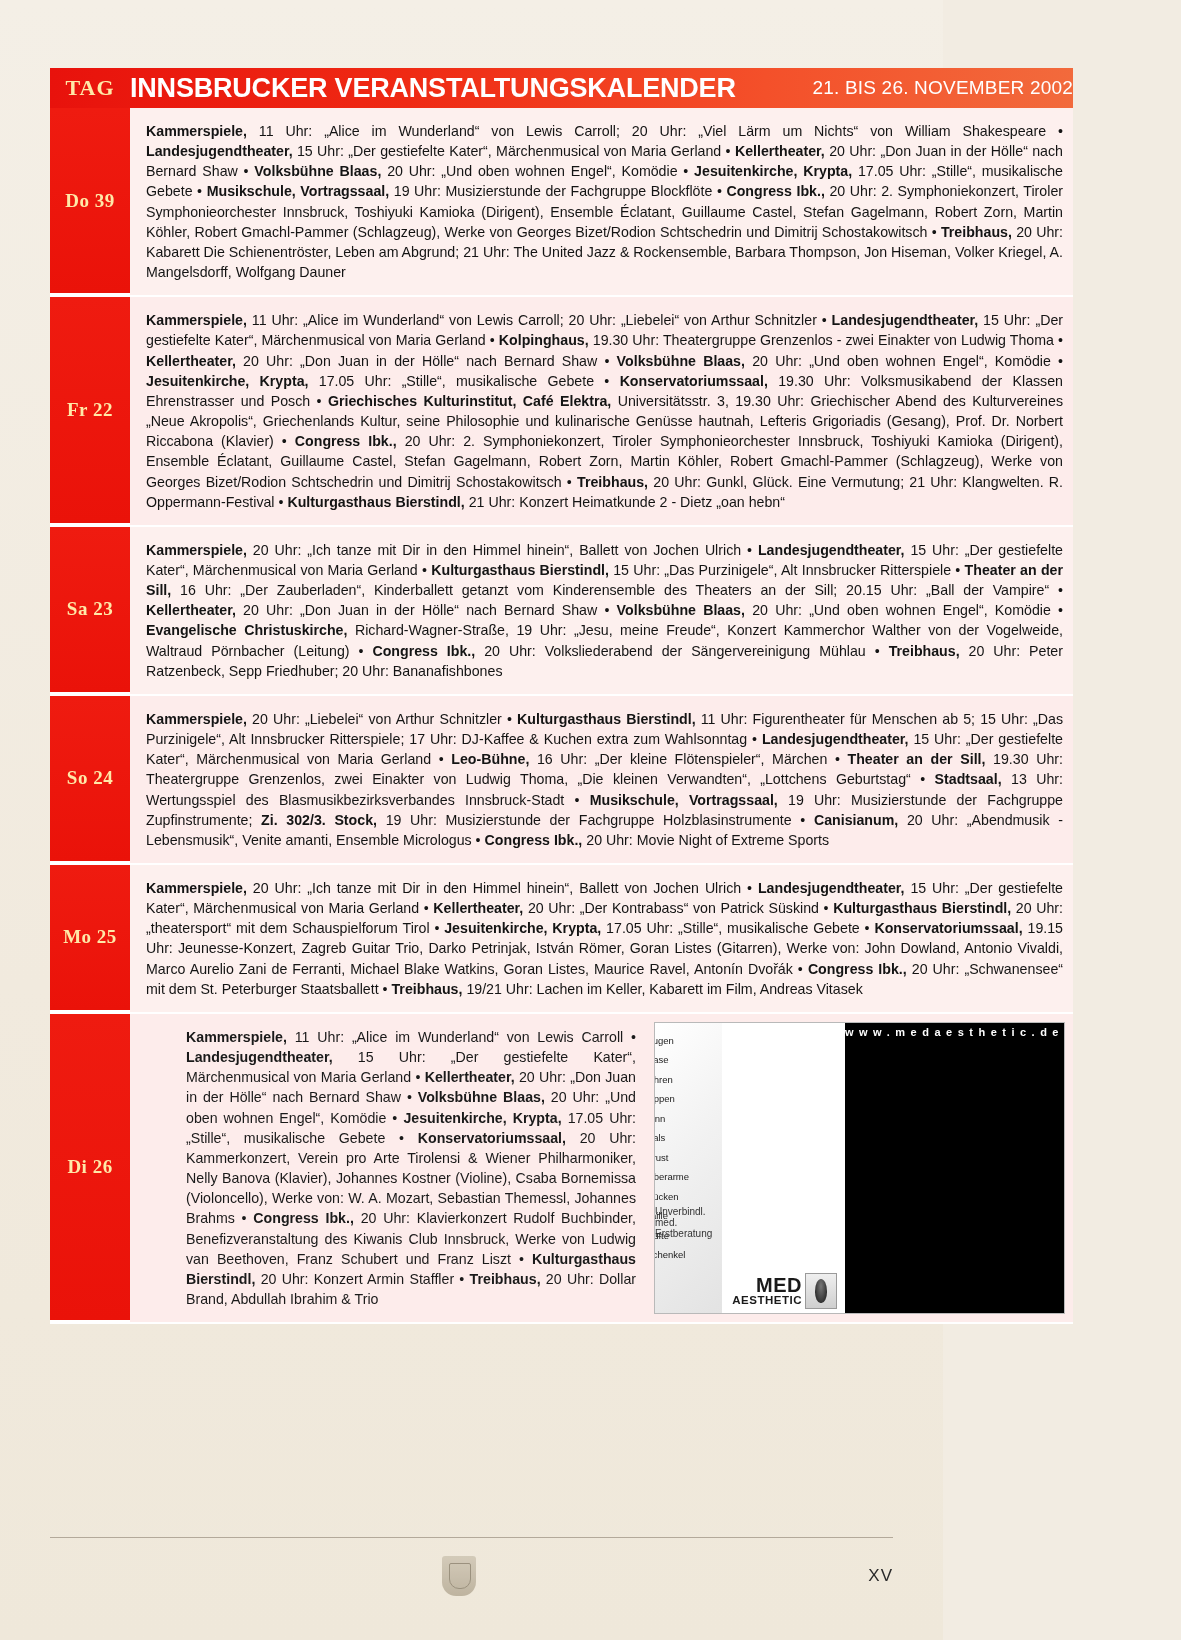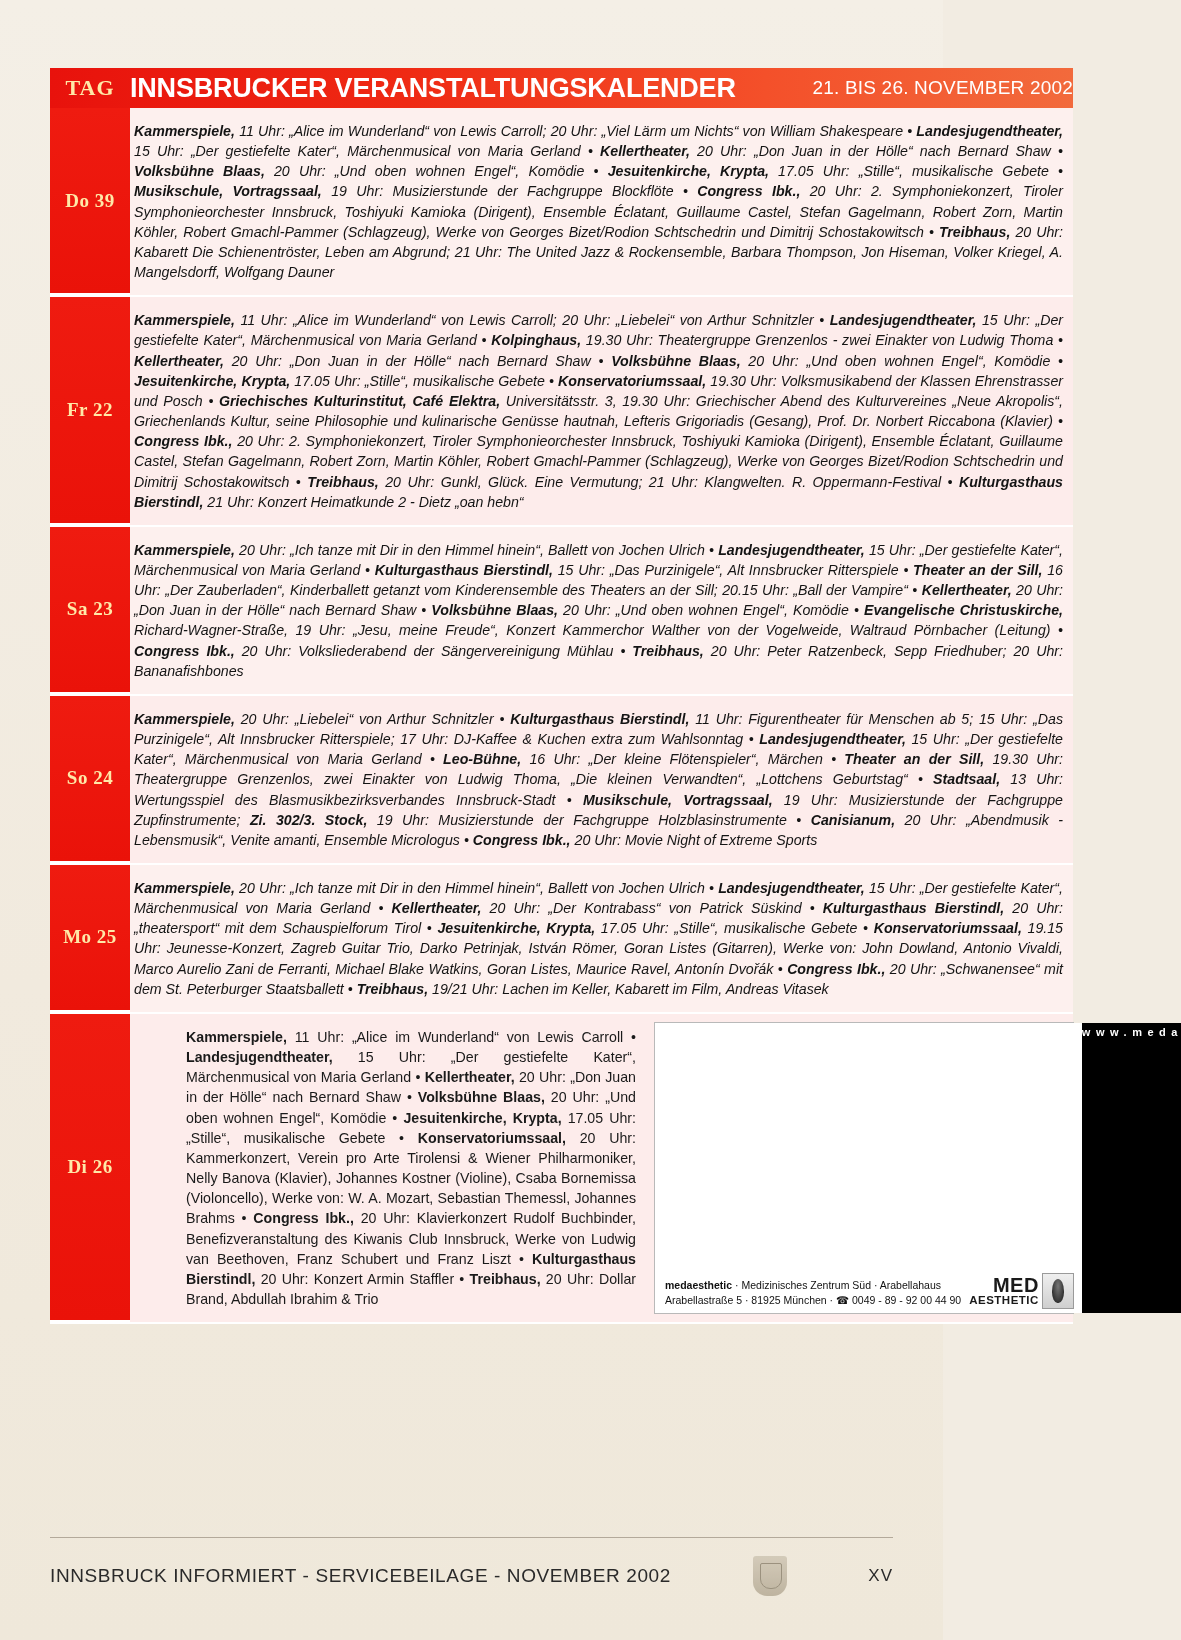--- a/index.html
+++ b/index.html
@@ -84,27 +84,26 @@
     top: 50%;
     transform: translateY(-50%);
     text-align: center;
     font-family: "Liberation Serif", serif;
     font-weight: bold;
     font-size: 19px;
     letter-spacing: 0.5px;
   }
   .row .content {
     flex: 1 1 auto;
-    padding: 13px 10px 13px 4px;
+    padding: 13px 10px 13px 16px;
     font-size: 14.2px;
     line-height: 1.42;
     text-align: justify;
     hyphens: auto;
     color: #141414;
-    font-style: italic;
   }
   .row .content b { font-weight: bold; }
 
   .splitrow { display: flex; align-items: stretch; margin-left: 40px; }
   .splitrow .textcol {
     flex: 0 0 450px;
     padding: 13px 14px 13px 16px;
     font-size: 14.2px;
     line-height: 1.42;
     text-align: justify;
@@ -379,39 +378,37 @@
                 <div>Oberarme</div>
                 <div>Rücken</div>
                 <div>Taille</div>
                 <div>Hüfte</div>
                 <div>Schenkel</div>
 
               </div>
               <div class="ad-note">Unverbindl. med. Erstberatung</div>
             </div>
             <div class="ad-footer">
-              <div class="info"><b>medaesthetic</b> · Medizinisches Zentrum Süd · Arabellahaus<br>Arabellastraße 5 · 81925 München · ☎ 0049 - 89 - 92 00 44 90</div>
               <div class="ad-logo">
                 <div class="txt">
                   <div class="t1">MED</div>
                   <div class="t2">AESTHETIC</div>
                 </div>
                 <div class="mark"></div>
               </div>
             </div>
             <div class="ad-url">www.medaesthetic.de</div>
           </div>
         </div>
       </div>
     </div>
 
   </div>
 
   <div class="footer">
     <div class="line"></div>
     <div class="inner">
-      <div class="ftext">INNSBRUCK INFORMIERT - SERVICEBEILAGE - NOVEMBER 2002</div>
       <div class="crest"></div>
       <div class="pagenum">XV</div>
     </div>
   </div>
 
 </div>
 
 </body></html>

